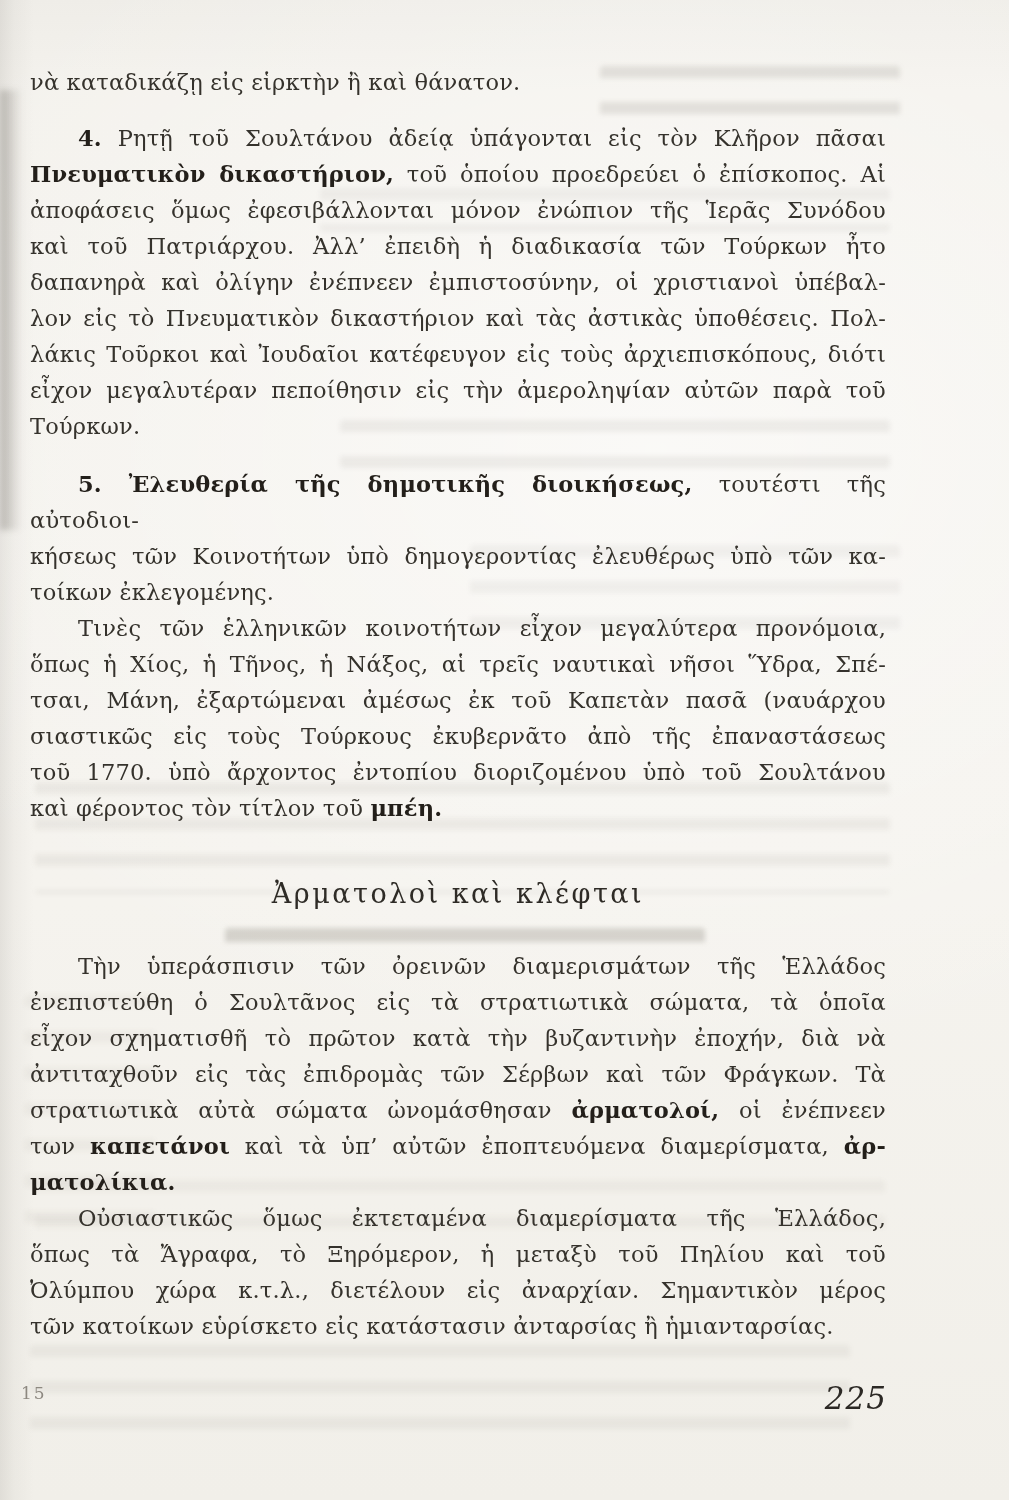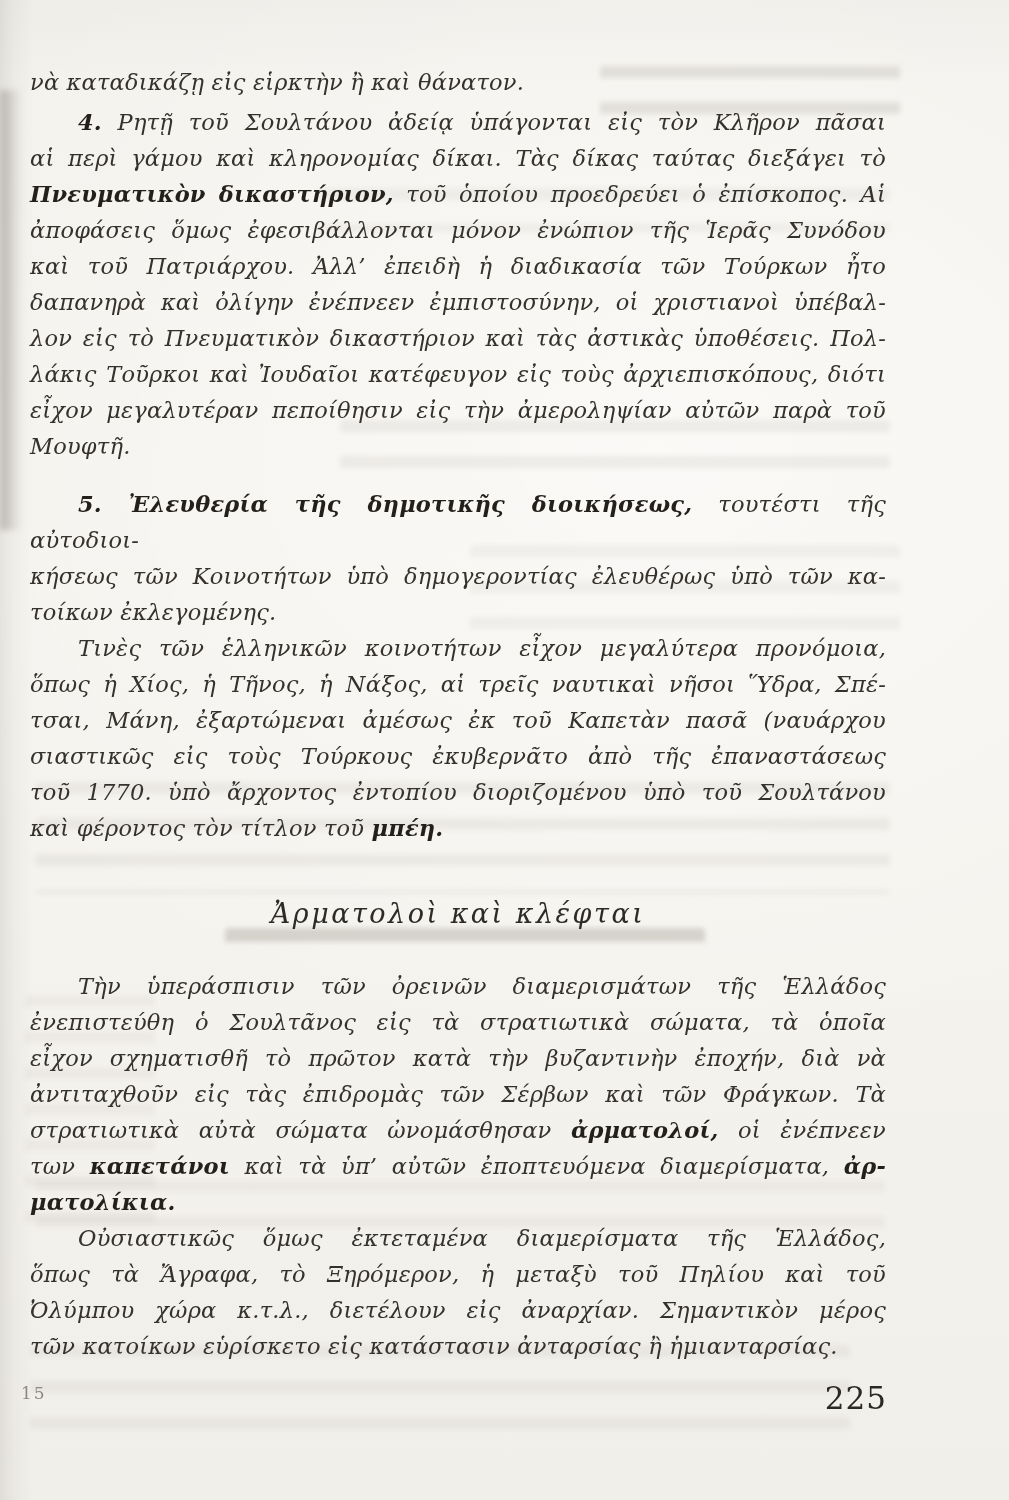--- a/index.html
+++ b/index.html
@@ -18,38 +18,37 @@
   .text-col{
     position:absolute;left:30px;top:64px;width:856px;
   }
   .line{
     font-size:22.5px;
     line-height:36px;
     text-align:justify;
     text-align-last:justify;
     white-space:normal;
     letter-spacing:.2px;
-    font-style:italic;
   }
   .line.last{text-align-last:left;}
   .line.first{text-indent:48px;}
   .b{font-weight:bold;color:#231f1a;}
   .block{margin:0;}
-  .block.p4{margin-top:4px;}
+  .block.p4{margin-top:20px;}
   .block.p5{margin-top:22px;}
   .block.heading{
     margin-top:48px;margin-bottom:34px;
   }
   .heading .line{
     text-align:right;text-align-last:center;
     font-size:27px;line-height:40px;letter-spacing:2.5px;color:#2e2b26;
   }
   .pagenum{
     position:absolute;top:1380px;right:122px;
-    font-size:31px;color:#2c2925;letter-spacing:1px;
+    font-size:31px;color:#2c2925;letter-spacing:1px;font-style:italic;
   }
   .sig{
     position:absolute;left:21px;top:1383px;
     font-size:17px;color:#8d8880;letter-spacing:2px;
   }
   
   .ghost{
     position:absolute;
     filter:blur(2.6px);
     background:repeating-linear-gradient(180deg,
@@ -81,29 +80,28 @@
   <div class="ghost" style="left:25px;top:995px;width:130px;height:240px;opacity:.4;"></div>
   <div class="ghost" style="left:35px;top:1180px;width:850px;height:58px;opacity:.4;"></div>
   <div class="ghost" style="left:30px;top:1345px;width:820px;height:86px;opacity:.5;"></div>
 
   <main class="text-col" id="text-col">
       <div class="block p1">
         <div class="line last"><span>νὰ καταδικάζῃ εἰς εἱρκτὴν ἢ καὶ θάνατον.</span></div>
       </div>
       <div class="block p4">
         <div class="line first"><span class="b">4.</span><span> Ρητῇ τοῦ Σουλτάνου ἀδείᾳ ὑπάγονται εἰς τὸν Κλῆρον πᾶσαι</span></div>
-        <div class="line"><span>αἱ περὶ γάμου καὶ κληρονομίας δίκαι. Τὰς δίκας ταύτας διεξάγει τὸ</span></div>
         <div class="line"><span class="b">Πνευματικὸν δικαστήριον,</span><span> τοῦ ὁποίου προεδρεύει ὁ ἐπίσκοπος. Αἱ</span></div>
         <div class="line"><span>ἀποφάσεις ὅμως ἐφεσιβάλλονται μόνον ἐνώπιον τῆς Ἱερᾶς Συνόδου</span></div>
         <div class="line"><span>καὶ τοῦ Πατριάρχου. Ἀλλ’ ἐπειδὴ ἡ διαδικασία τῶν Τούρκων ἦτο</span></div>
         <div class="line"><span>δαπανηρὰ καὶ ὀλίγην ἐνέπνεεν ἐμπιστοσύνην, οἱ χριστιανοὶ ὑπέβαλ-</span></div>
         <div class="line"><span>λον εἰς τὸ Πνευματικὸν δικαστήριον καὶ τὰς ἀστικὰς ὑποθέσεις. Πολ-</span></div>
         <div class="line"><span>λάκις Τοῦρκοι καὶ Ἰουδαῖοι κατέφευγον εἰς τοὺς ἀρχιεπισκόπους, διότι</span></div>
         <div class="line"><span>εἶχον μεγαλυτέραν πεποίθησιν εἰς τὴν ἀμεροληψίαν αὐτῶν παρὰ τοῦ</span></div>
-        <div class="line last"><span>Μουφτῆ.</span></div>
+        <div class="line last"><span>Τούρκων.</span></div>
       </div>
       <div class="block p5">
         <div class="line first"><span class="b">5. Ἐλευθερία τῆς δημοτικῆς διοικήσεως,</span><span> τουτέστι τῆς αὐτοδιοι-</span></div>
         <div class="line"><span>κήσεως τῶν Κοινοτήτων ὑπὸ δημογεροντίας ἐλευθέρως ὑπὸ τῶν κα-</span></div>
         <div class="line last"><span>τοίκων ἐκλεγομένης.</span></div>
       </div>
       <div class="block p6">
         <div class="line first"><span>Τινὲς τῶν ἑλληνικῶν κοινοτήτων εἶχον μεγαλύτερα προνόμοια,</span></div>
         <div class="line"><span>ὅπως ἡ Χίος, ἡ Τῆνος, ἡ Νάξος, αἱ τρεῖς ναυτικαὶ νῆσοι Ὕδρα, Σπέ-</span></div>
         <div class="line"><span>τσαι, Μάνη, ἐξαρτώμεναι ἀμέσως ἐκ τοῦ Καπετὰν πασᾶ (ναυάρχου</span></div>

